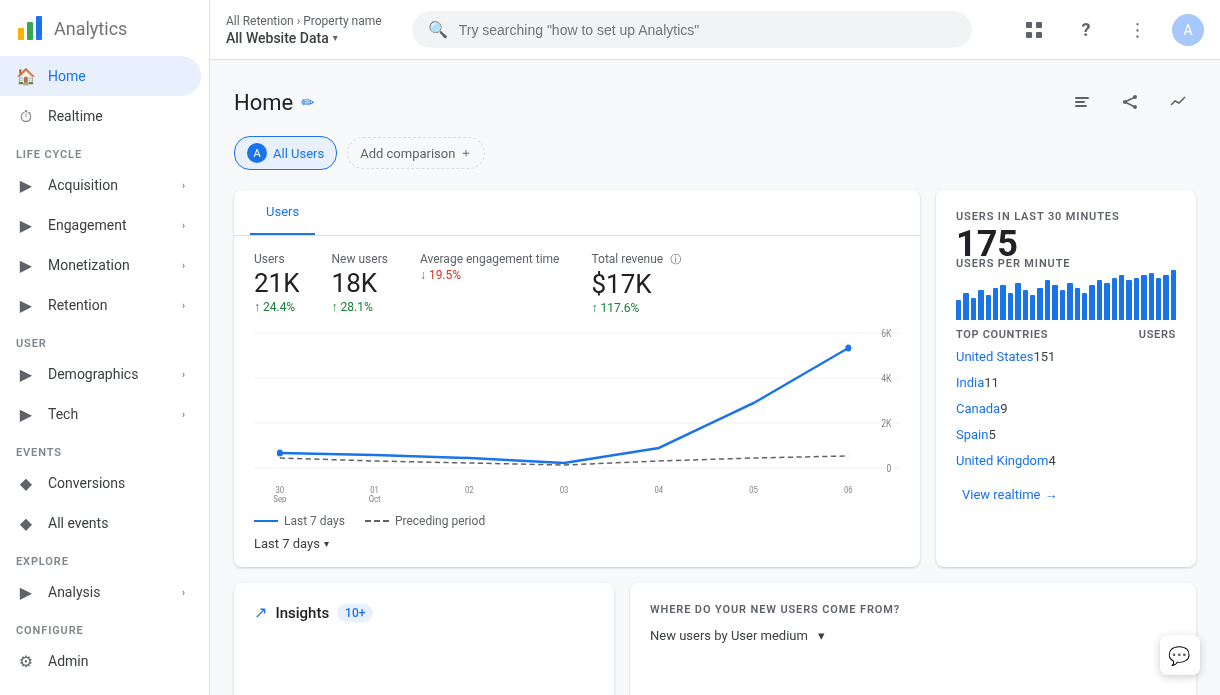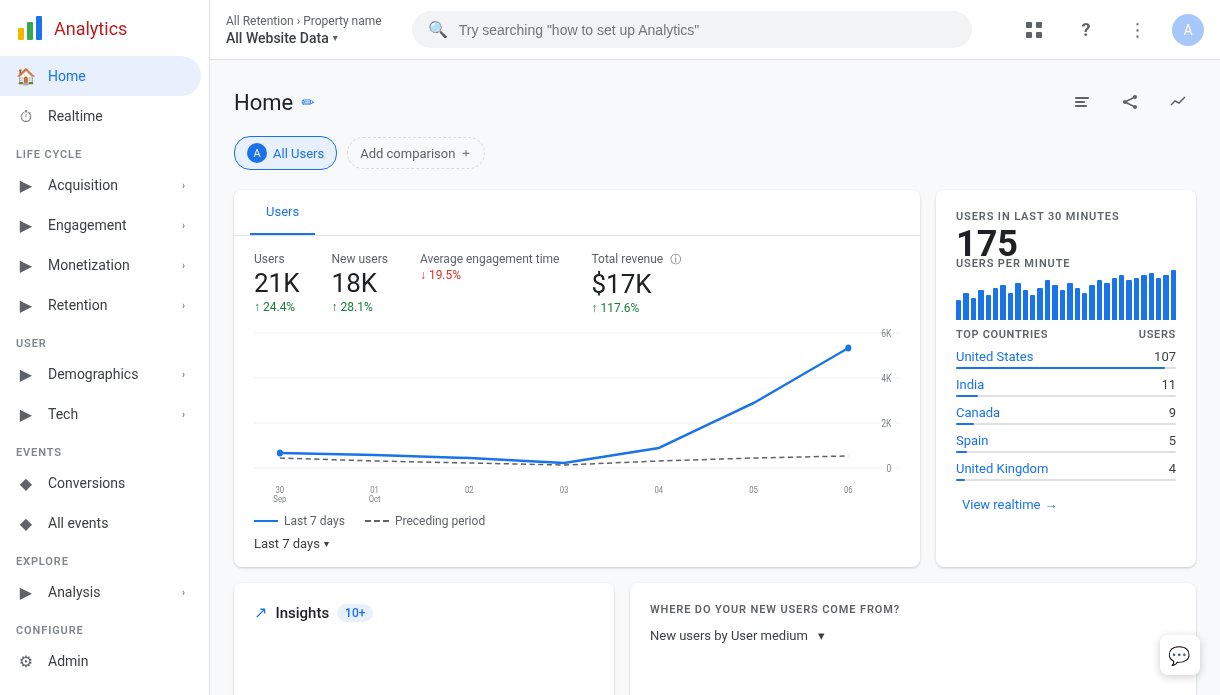--- a/index.html
+++ b/index.html
@@ -10,21 +10,21 @@
       position: fixed; left: 0; top: 0; width: 210px; height: 695px;
       background: #fff; border-right: 1px solid #e0e0e0; overflow-y: auto; z-index: 10;
     }
     .sidebar-logo {
       display: flex; align-items: center; gap: 10px; padding: 14px 16px 14px 16px;
     }
     .logo-icon {
       width: 28px; height: 28px;
     }
     .logo-text {
-      font-size: 18px; color: #b91c1c; font-weight: 400;
+      font-size: 18px; color: #737373; font-weight: 400;
     }
     .sidebar-section-label {
       font-size: 11px; color: #80868b; font-weight: 600; letter-spacing: 0.08em;
       padding: 12px 16px 4px 16px; text-transform: uppercase;
     }
     .sidebar-item {
       display: flex; align-items: center; gap: 12px; padding: 10px 16px;
       cursor: pointer; border-radius: 0 24px 24px 0; margin-right: 8px;
       color: #3c4043; font-size: 14px;
     }
@@ -129,21 +129,21 @@
     .realtime-value { font-size: 36px; font-weight: 700; color: #202124; }
     .realtime-sub { font-size: 11px; font-weight: 600; color: #5f6368; letter-spacing: 0.08em; text-transform: uppercase; margin-top: -8px; }
 
     
     .mini-bars { display: flex; align-items: flex-end; gap: 2px; height: 50px; }
     .mini-bar { background: #1a73e8; border-radius: 1px 1px 0 0; flex: 1; }
 
     
     .countries-section { margin-top: 8px; }
     .countries-header { display: flex; justify-content: space-between; font-size: 11px; font-weight: 600; color: #5f6368; letter-spacing: 0.06em; text-transform: uppercase; margin-bottom: 8px; }
-    .country-row { display: flex; flex-direction: column; margin-bottom: 8px; justify-content: flex-end; }
+    .country-row { display: flex; flex-direction: row; margin-bottom: 8px; }
     .country-info { display: flex; justify-content: space-between; font-size: 13px; color: #3c4043; margin-bottom: 3px; }
     .country-bar-track { height: 2px; background: #e0e0e0; border-radius: 1px; }
     .country-bar-fill { height: 2px; background: #1a73e8; border-radius: 1px; }
     .view-realtime { display: flex; align-items: center; gap: 4px; color: #1a73e8; font-size: 13px; cursor: pointer; margin-top: 8px; margin-left: 6px; }
 
     
     .bottom-row { display: flex; gap: 16px; }
     .insights-card {
       width: 380px; background: #fff; border-radius: 8px;
       box-shadow: 0 1px 3px rgba(0,0,0,0.12), 0 1px 2px rgba(0,0,0,0.08);
@@ -452,21 +452,21 @@
 
       <div class="countries-section">
         <div class="countries-header">
           <span>TOP COUNTRIES</span>
           <span>USERS</span>
         </div>
         <div id="countries-list">
             <div class="country-row">
       <div class="country-info">
         <span style="color:#1a73e8;">United States</span>
-        <span>107</span>
+        <span>151</span>
       </div>
       <div class="country-bar-track">
         <div class="country-bar-fill" style="width:95%"></div>
       </div>
     </div>
             <div class="country-row">
       <div class="country-info">
         <span style="color:#1a73e8;">India</span>
         <span>11</span>
       </div>

